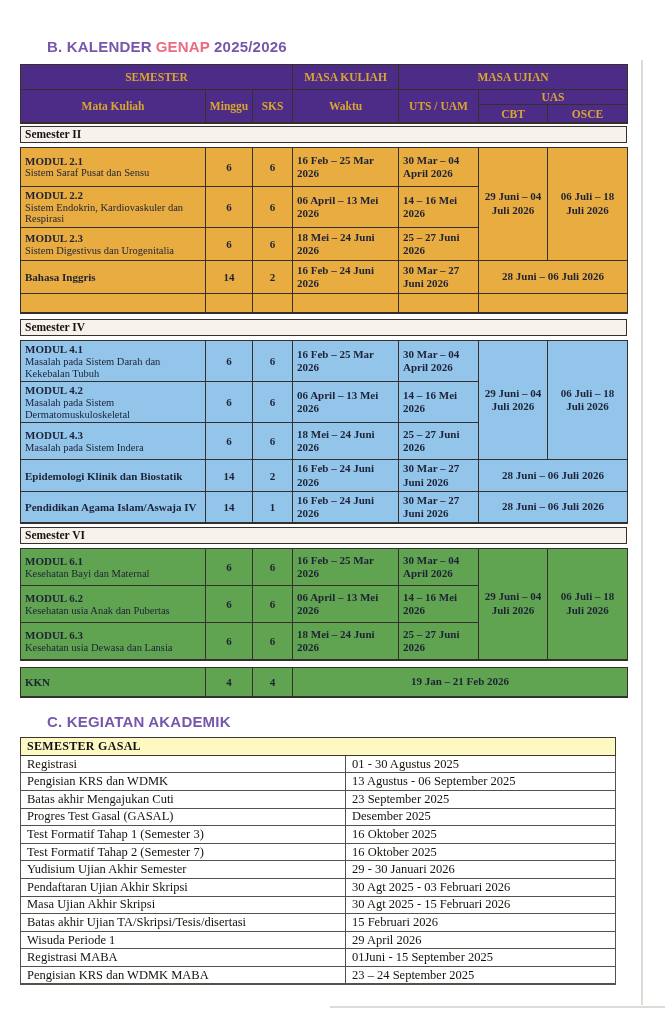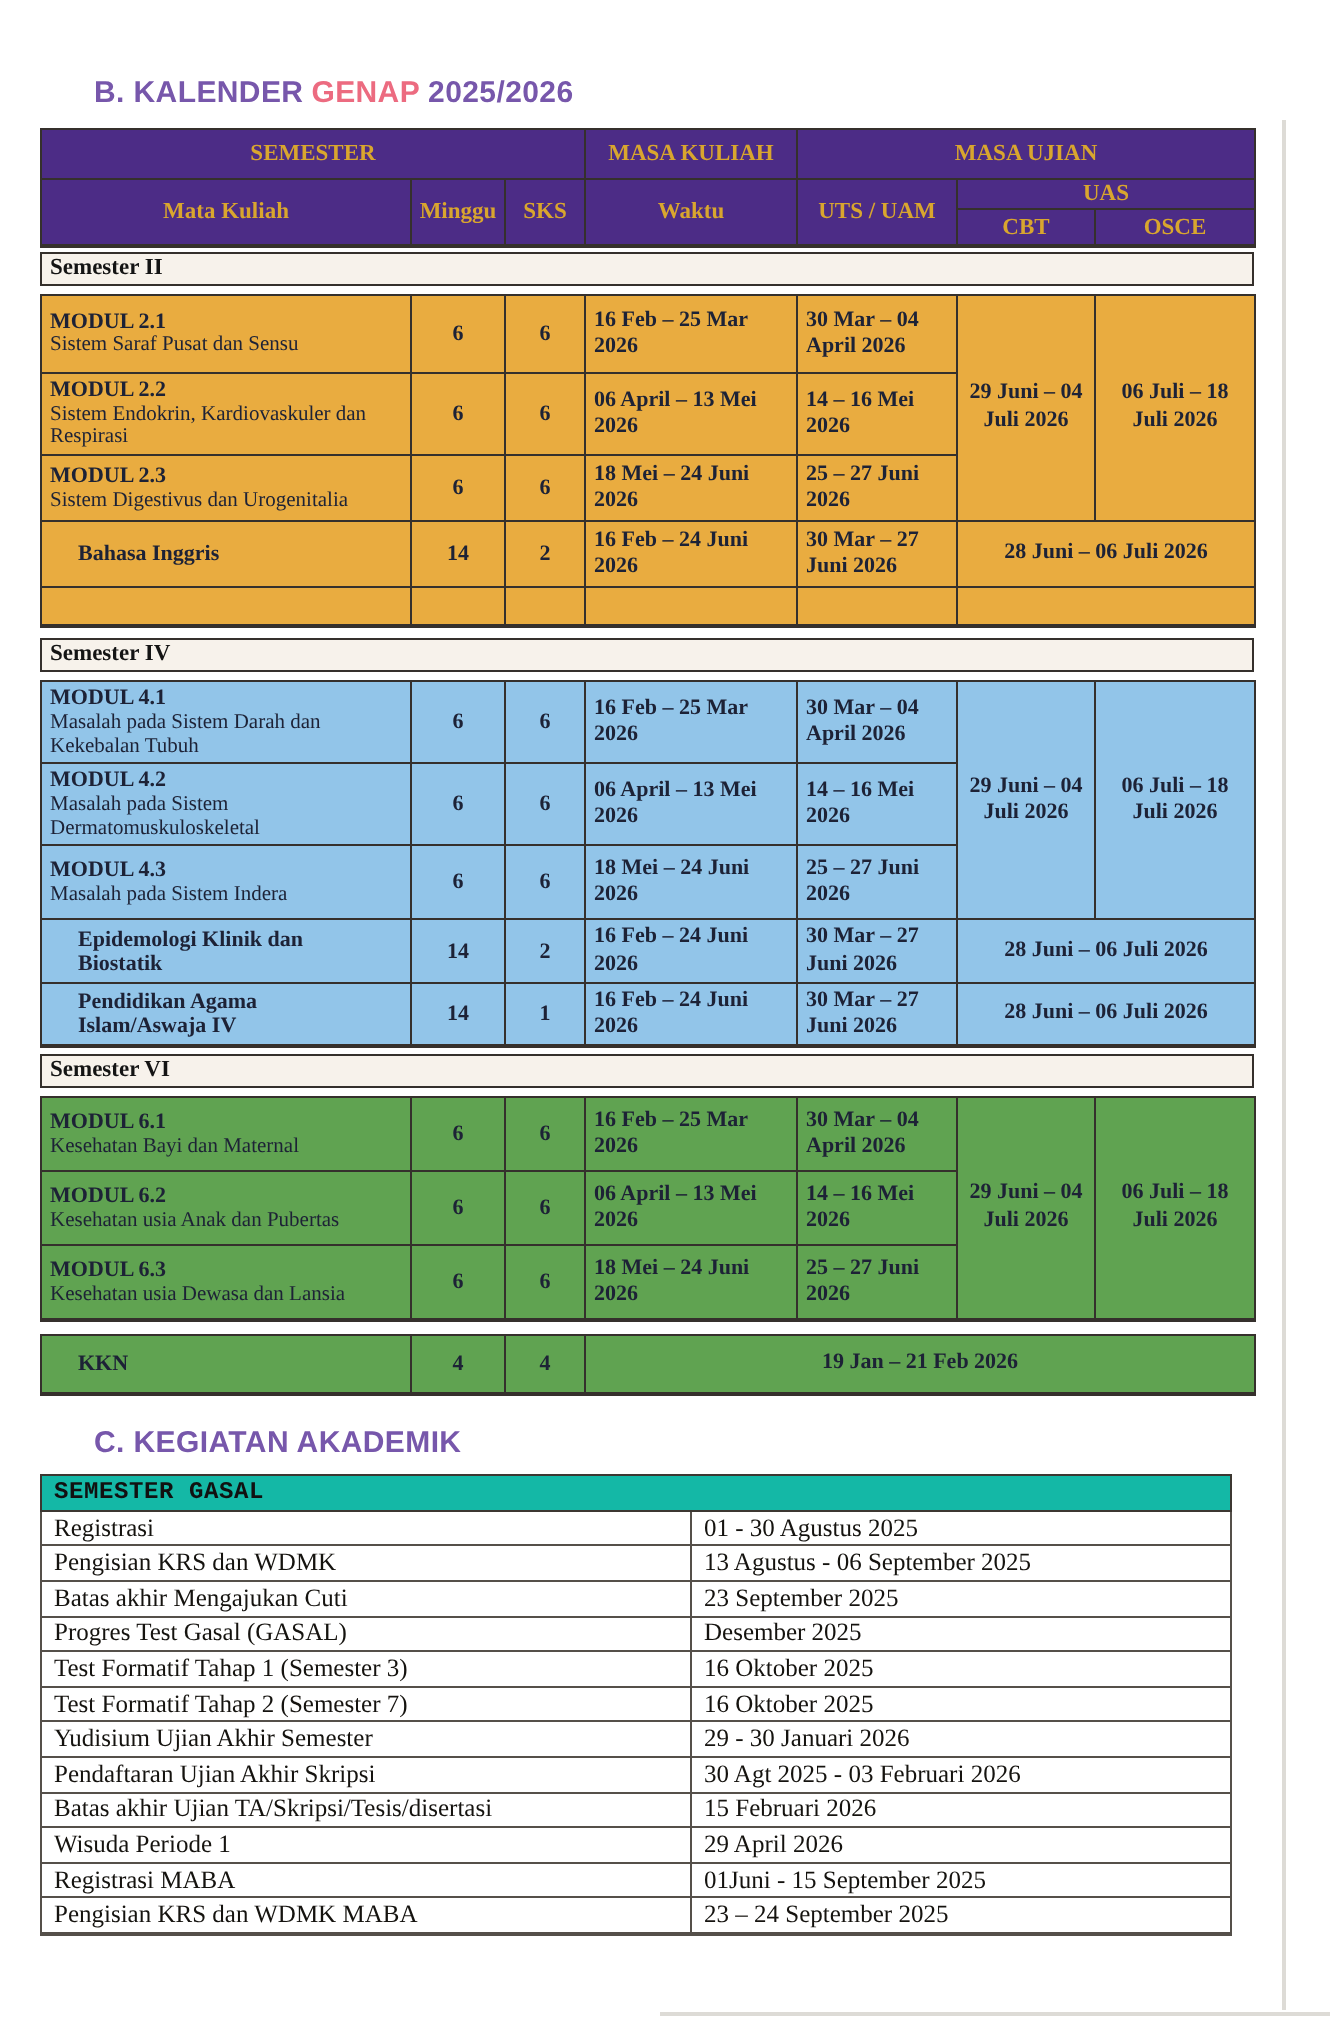--- a/index.html
+++ b/index.html
@@ -45,41 +45,41 @@
     padding:1px 4px 2px 4px;
   }
 
   .s2 td { background:#e9ac40; }
   .s4 td { background:#92c5e9; }
   .s6 td { background:#60a351; }
 
   td.mk { padding:2px 4px; font-size:11px; vertical-align:middle; }
   td.mk .t { font-weight:bold; display:block; line-height:1.15; }
   td.mk .st { display:block; line-height:1.12; font-size:10.5px; }
-  td.onlyt { font-weight:bold; font-size:11px; padding:2px 18px; }
+  td.onlyt { font-weight:bold; font-size:11px; padding:2px 4px; }
   td.num { text-align:center; font-weight:bold; font-size:11px; }
   td.date { font-weight:bold; font-size:11px; padding:2px 4px; vertical-align:middle; line-height:1.2; }
   td.ctr { text-align:center; font-weight:bold; font-size:11px; vertical-align:middle; padding:2px 3px; line-height:1.25; }
 
   tr.h36 td { height:34px; }
   tr.h34 td { height:32px; }
   tr.h30 td { height:28px; }
   tr.h26 td { height:24px; }
   tr.h16 td { height:14px; }
   .mt6 { margin-top:6px; }
 
   
   table.keg {
     border-collapse:collapse; table-layout:fixed; width:595px; margin-left:20px;
     font-family:"Liberation Serif", serif; font-size:12.5px; color:#15130f;
   }
   table.keg td { border:1px solid #55504a; padding:0 6px; height:16.6px; vertical-align:middle; }
   table.keg tr.hdr td {
-    background:#14b8a6; border-color:#3c3731;
-    font-family:Liberation Mono, monospace; font-weight:bold; font-size:12px;
+    background:#fef9c3; border-color:#3c3731;
+    font-family:Liberation Serif, serif; font-weight:bold; font-size:12px;
     color:#111111; letter-spacing:.3px;
   }
   table.keg { border-bottom:2px solid #55504a; }
 </style>
 </head>
 <body>
 
 <div class="page pagepad">
   <div class="scan-v"></div>
   <div class="scan-h"></div>
@@ -350,20 +350,24 @@
         </tr>
     <tr>
           <td>Yudisium Ujian Akhir Semester</td>
           <td>29 - 30 Januari 2026</td>
         </tr>
     <tr>
           <td>Pendaftaran Ujian Akhir Skripsi</td>
           <td>30 Agt  2025 - 03 Februari 2026</td>
         </tr>
     <tr>
+          <td>Masa Ujian Akhir Skripsi</td>
+          <td>30 Agt  2025 - 15 Februari 2026</td>
+        </tr>
+    <tr>
           <td>Batas akhir Ujian TA/Skripsi/Tesis/disertasi</td>
           <td>15 Februari 2026</td>
         </tr>
     <tr>
           <td>Wisuda  Periode 1</td>
           <td>29 April 2026</td>
         </tr>
     <tr>
           <td>Registrasi MABA</td>
           <td>01Juni - 15 September 2025</td>

